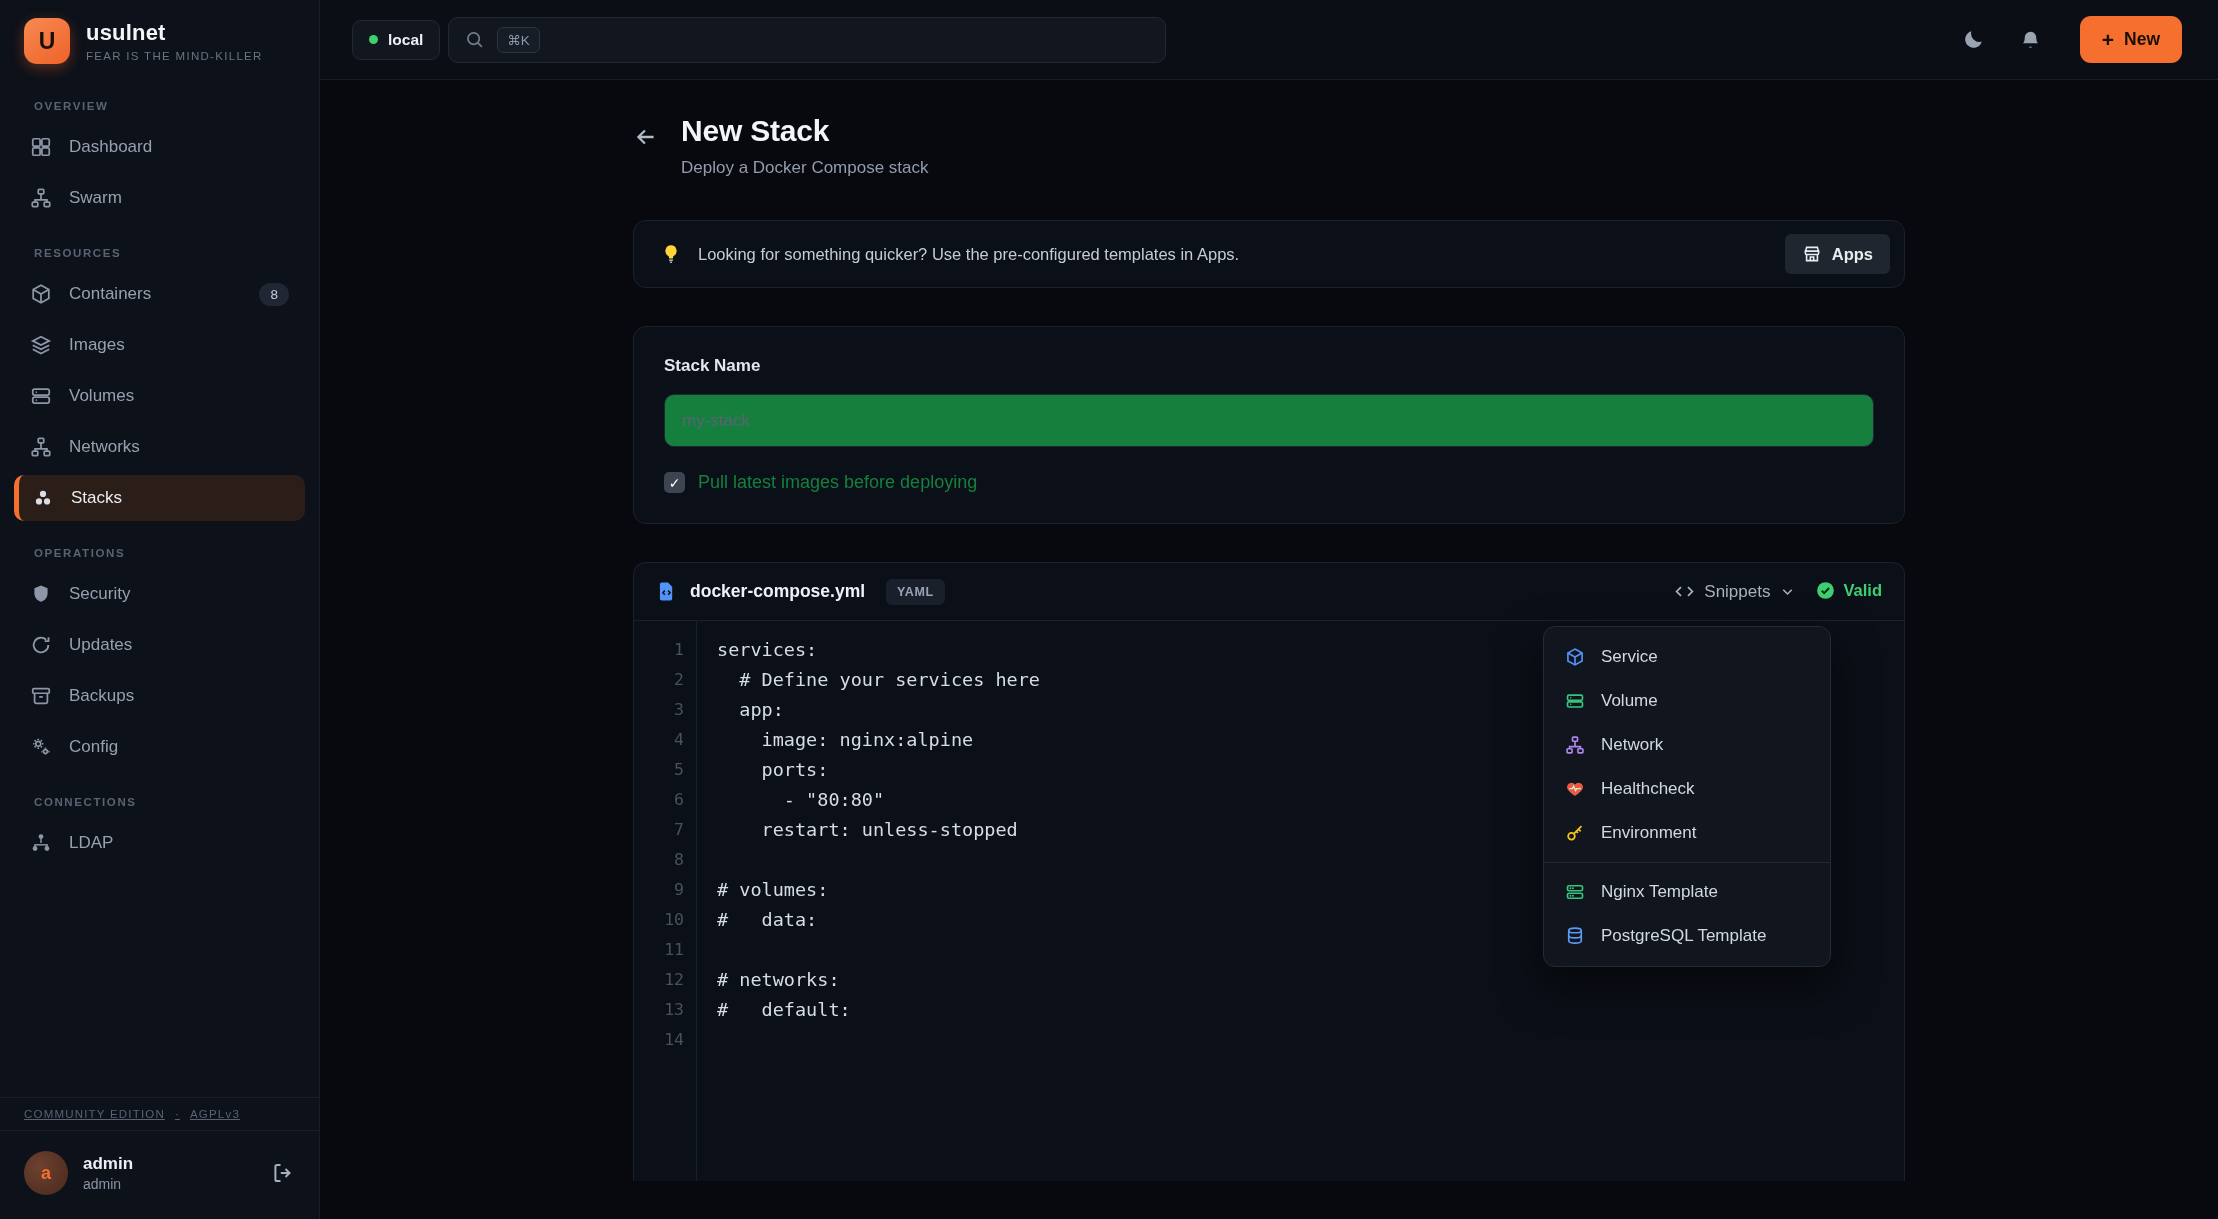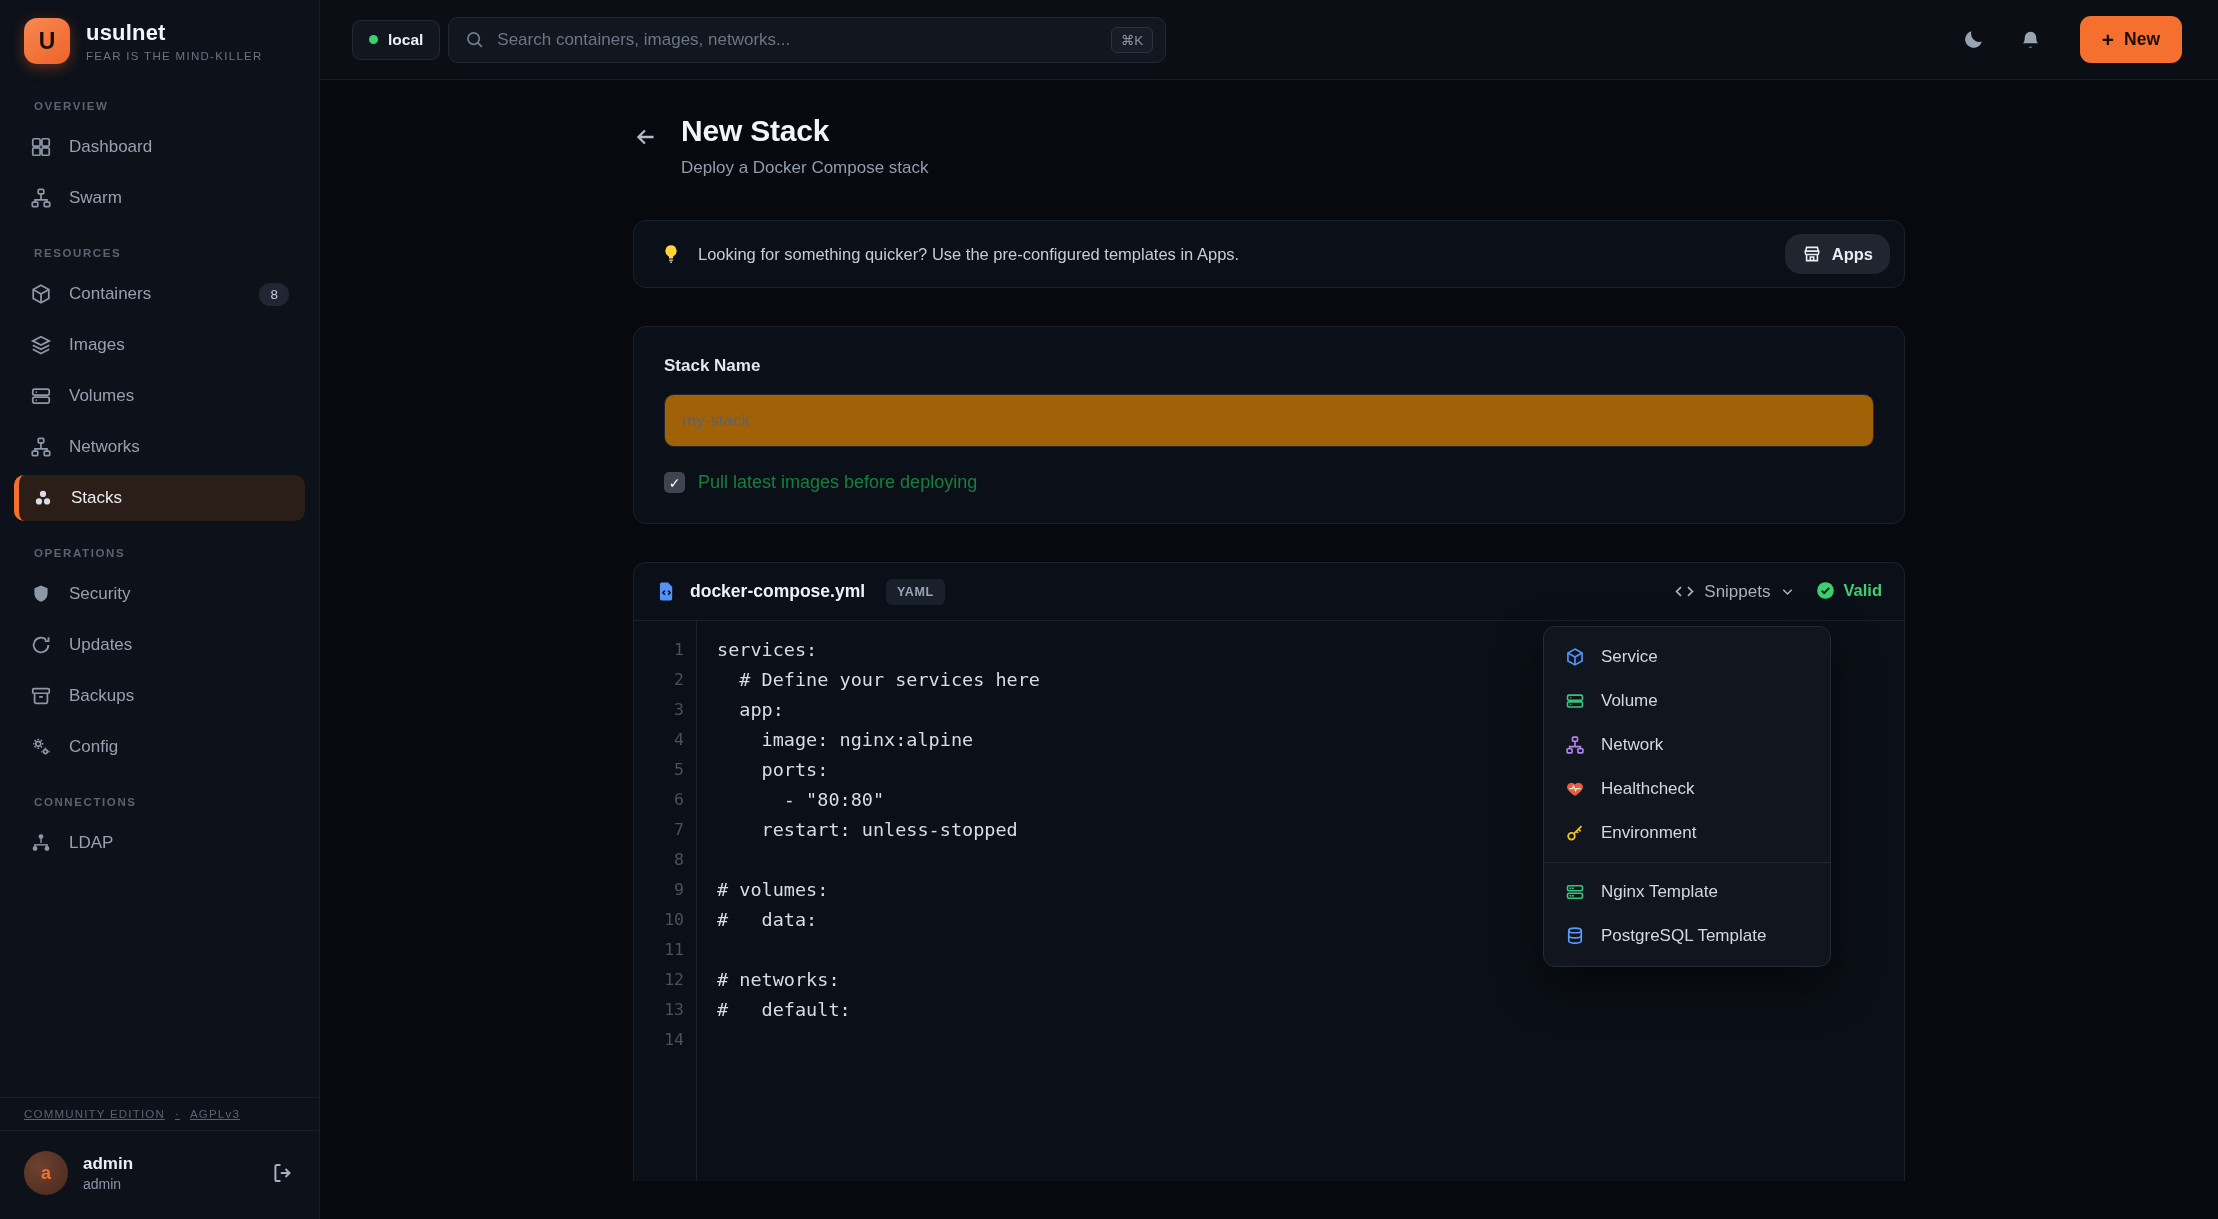--- a/index.html
+++ b/index.html
@@ -114,30 +114,30 @@
 
   .card {
     background:#0b0f17; border:1px solid #1b212c; border-radius:13px;
   }
   .tip-card {
     margin-top:42px; height:68px;
     display:flex; align-items:center; gap:16px; padding:0 14px 0 26px;
   }
   .tip-text { font-size:16.5px; color:#c4ccd6; }
   .apps-btn {
-    margin-left:auto; background:#20262f; border-radius:16px;
+    margin-left:auto; background:#20262f; border-radius:6px;
     display:flex; align-items:center; gap:10px; padding:10px 17px;
     font-size:16.5px; font-weight:700; color:#e9ecf1; cursor:pointer;
   }
 
   .form-card { margin-top:38px; padding:29px 30px 30px; }
   .field-label { font-size:17px; font-weight:700; color:#e2e7ed; }
   .text-input {
     margin-top:18px; width:100%; height:53px;
-    background:#a16207; border:1px solid #202733; border-radius:10px;
+    background:#15803d; border:1px solid #202733; border-radius:10px;
     padding:0 17px; font-family:inherit; font-size:17px; color:#dfe4ea; outline:none;
   }
   .text-input::placeholder { color:#5a6373; }
   .check-row { display:flex; align-items:center; gap:13px; margin-top:25px; }
   .checkbox {
     width:21px; height:21px; border-radius:5px; background:#3e4450;
     display:flex; align-items:center; justify-content:center; cursor:pointer;
   }
   .checkbox::after { content:"✓"; color:#ffffff; font-size:14px; font-weight:700; }
   .check-label { font-size:18px; color:#15803d; }
@@ -336,21 +336,20 @@
   <header class="topbar">
     <div class="env-badge">
       <span class="env-dot"></span>
       <span>local</span>
     </div>
     <div class="searchbar">
       <svg class="tb-icon" width="21" height="21" viewBox="0 0 24 24" fill="none" stroke="#717c8c" stroke-width="2">
           <circle cx="11" cy="11" r="6.5"></circle>
           <path d="M15.8 15.8l4.7 4.7"></path>
         </svg>
-      <input placeholder="Search containers, images, networks..." style="">
       <span class="kbd">⌘K</span>
     </div>
     <div class="topbar-spacer"></div>
     <div class="tb-icons">
       <svg class="tb-icon" width="23" height="23" viewBox="0 0 24 24" fill="currentColor">
           <path d="M20.6 14.2A8.8 8.8 0 0 1 9.8 3.4 8.8 8.8 0 1 0 20.6 14.2z"></path>
         </svg>
       <svg class="tb-icon" width="23" height="23" viewBox="0 0 24 24" fill="currentColor">
           <path d="M18 10a6 6 0 1 0-12 0c0 5-2 6-2 6h16s-2-1-2-6z"></path>
           <path d="M10.2 19.5a2 2 0 0 0 3.6 0z"></path>

